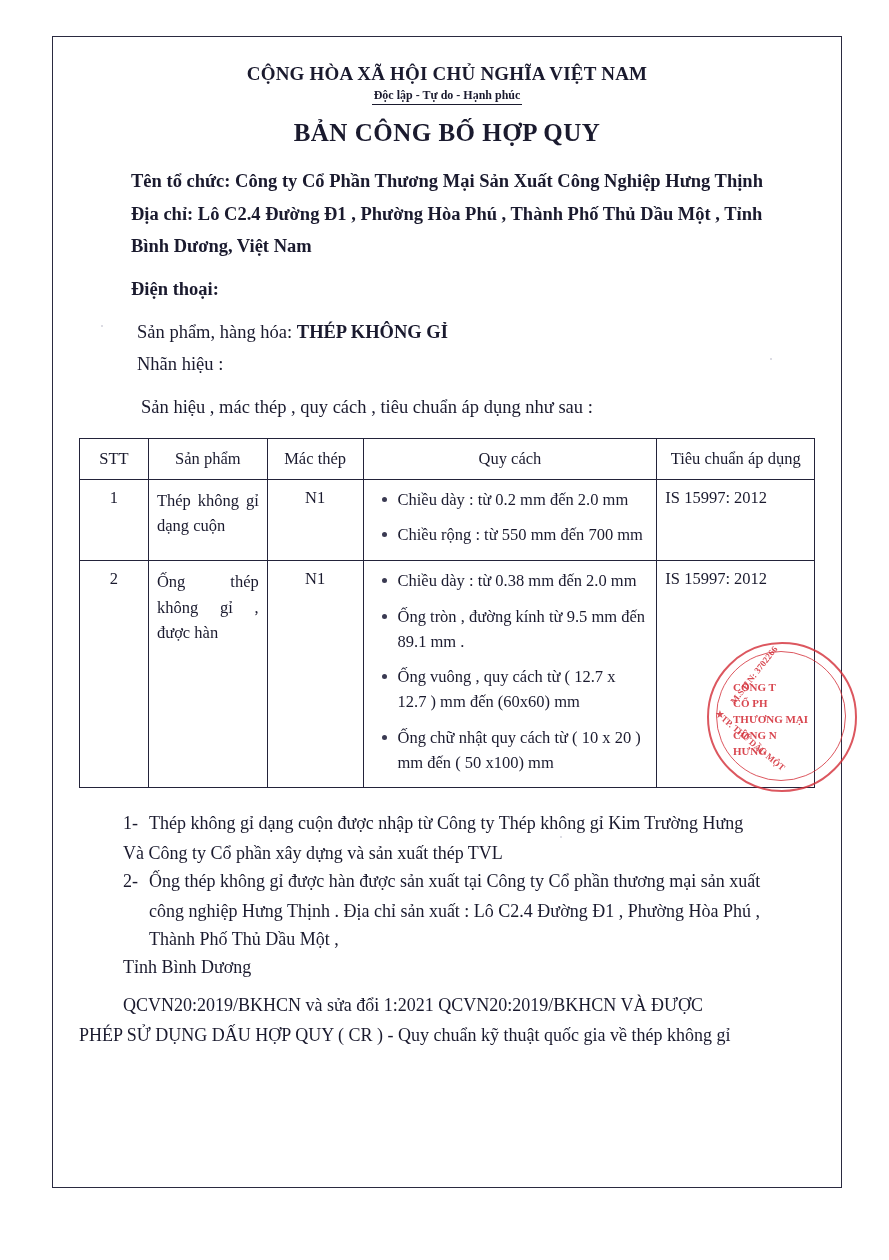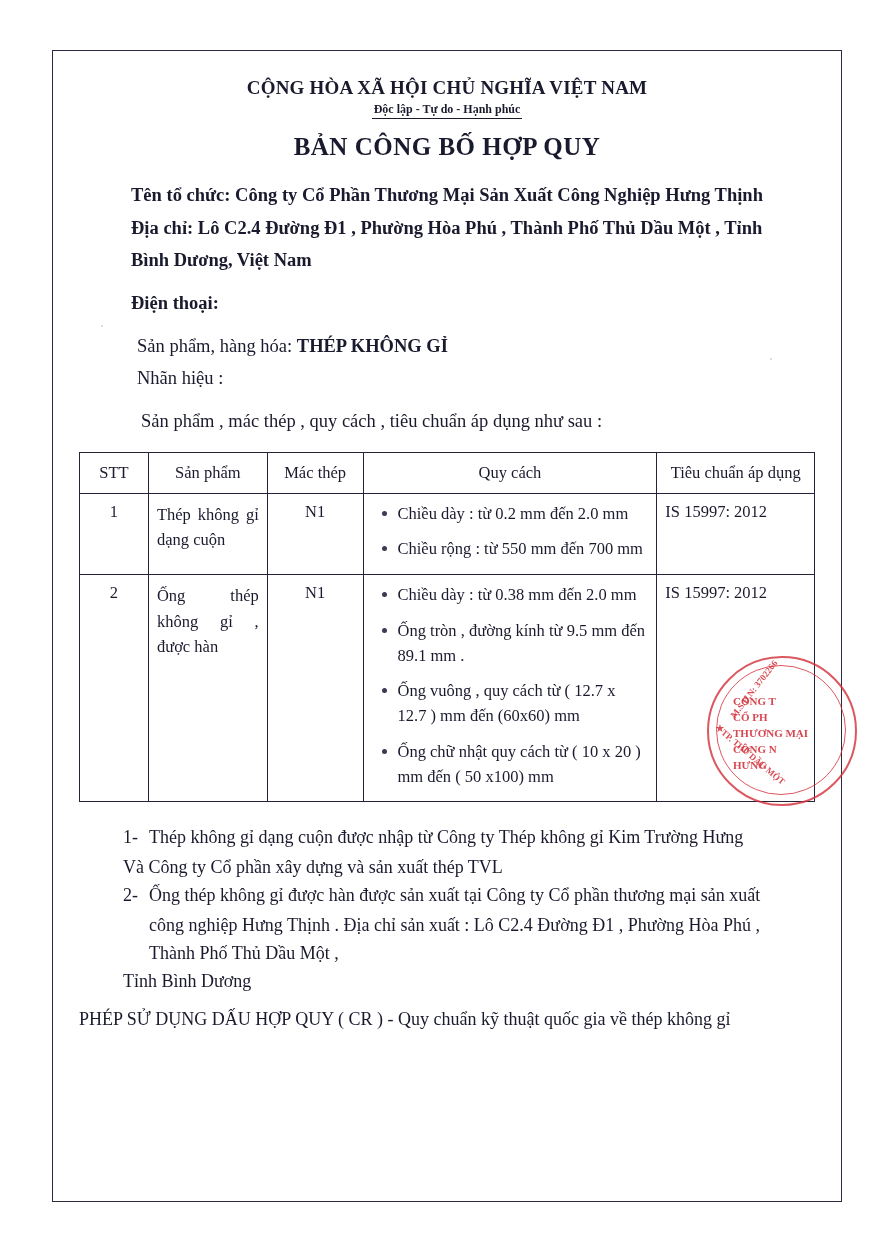--- a/index.html
+++ b/index.html
@@ -13,21 +13,21 @@
     position: relative;
     font-family: "Liberation Serif", serif;
     color: #1a1a2e;
     overflow: hidden;
   }
 
   
   .page-frame {
     position: absolute;
     left: 52px;
-    top: 50px;
+    top: 36px;
     width: 790px;
     height: 1152px;
     border: 1.5px solid #2a2a40;
     box-sizing: border-box;
   }
 
   .doc-body {
     position: absolute;
     left: 0;
     top: 0;
@@ -264,21 +264,21 @@
         <span>Địa chỉ:</span>
         <span>Lô C2.4 Đường Đ1 , Phường Hòa Phú , Thành Phố Thủ Dầu Một , Tỉnh</span>
       </p>
       <p class="indent-1">Bình Dương, Việt Nam</p>
       <p class="indent-1 gap-top">Điện thoại:</p>
       <p class="indent-2 gap-top">
         <span>Sản phẩm, hàng hóa:</span>
         <span class="bold">THÉP KHÔNG GỈ</span>
       </p>
       <p class="indent-2">Nhãn hiệu :</p>
-      <p class="indent-3 gap-top">Sản phẩm , mác thép , quy cách , tiêu chuẩn áp dụng như sau :</p>
+      <p class="indent-3 gap-top">Sản hiệu , mác thép , quy cách , tiêu chuẩn áp dụng như sau :</p>
     </div>
 
     <table class="spec-table">
       <thead>
         <tr>
           <th class="col-stt">STT</th>
           <th class="col-sp">Sản phẩm</th>
           <th class="col-mac">Mác thép</th>
           <th class="col-qc">Quy cách</th>
           <th class="col-tc">Tiêu chuẩn áp dụng</th>
@@ -324,20 +324,21 @@
       <div class="note-row">
         <span class="note-num">2-</span>
         <span class="note-text">Ống thép không gỉ được hàn được sản xuất tại Công ty Cổ phần thương mại sản xuất</span>
       </div>
       <div class="note-cont2">công nghiệp Hưng Thịnh . Địa chỉ sản xuất : Lô C2.4 Đường Đ1 , Phường Hòa Phú ,</div>
       <div class="note-cont2">Thành Phố Thủ Dầu Một ,</div>
       <div class="note-cont">Tỉnh Bình Dương</div>
     </div>
 
     <div class="closing">
+      <p class="justify-block">QCVN20:2019/BKHCN và sửa đổi 1:2021  QCVN20:2019/BKHCN VÀ ĐƯỢC</p>
       <p class="full-line">PHÉP SỬ DỤNG DẤU HỢP QUY ( CR ) -  Quy chuẩn kỹ thuật quốc gia về thép không gỉ</p>
     </div>
 
     <div class="stamp">
       <div class="ring-outer"></div>
       <div class="ring-inner"></div>
       <div class="arc-text arc-top">M.S.Đ.N: 3702266</div>
       <div class="arc-text arc-bottom">TP. THỦ DẦU MỘT</div>
       <div class="star">★</div>
       <div class="stamp-center">

